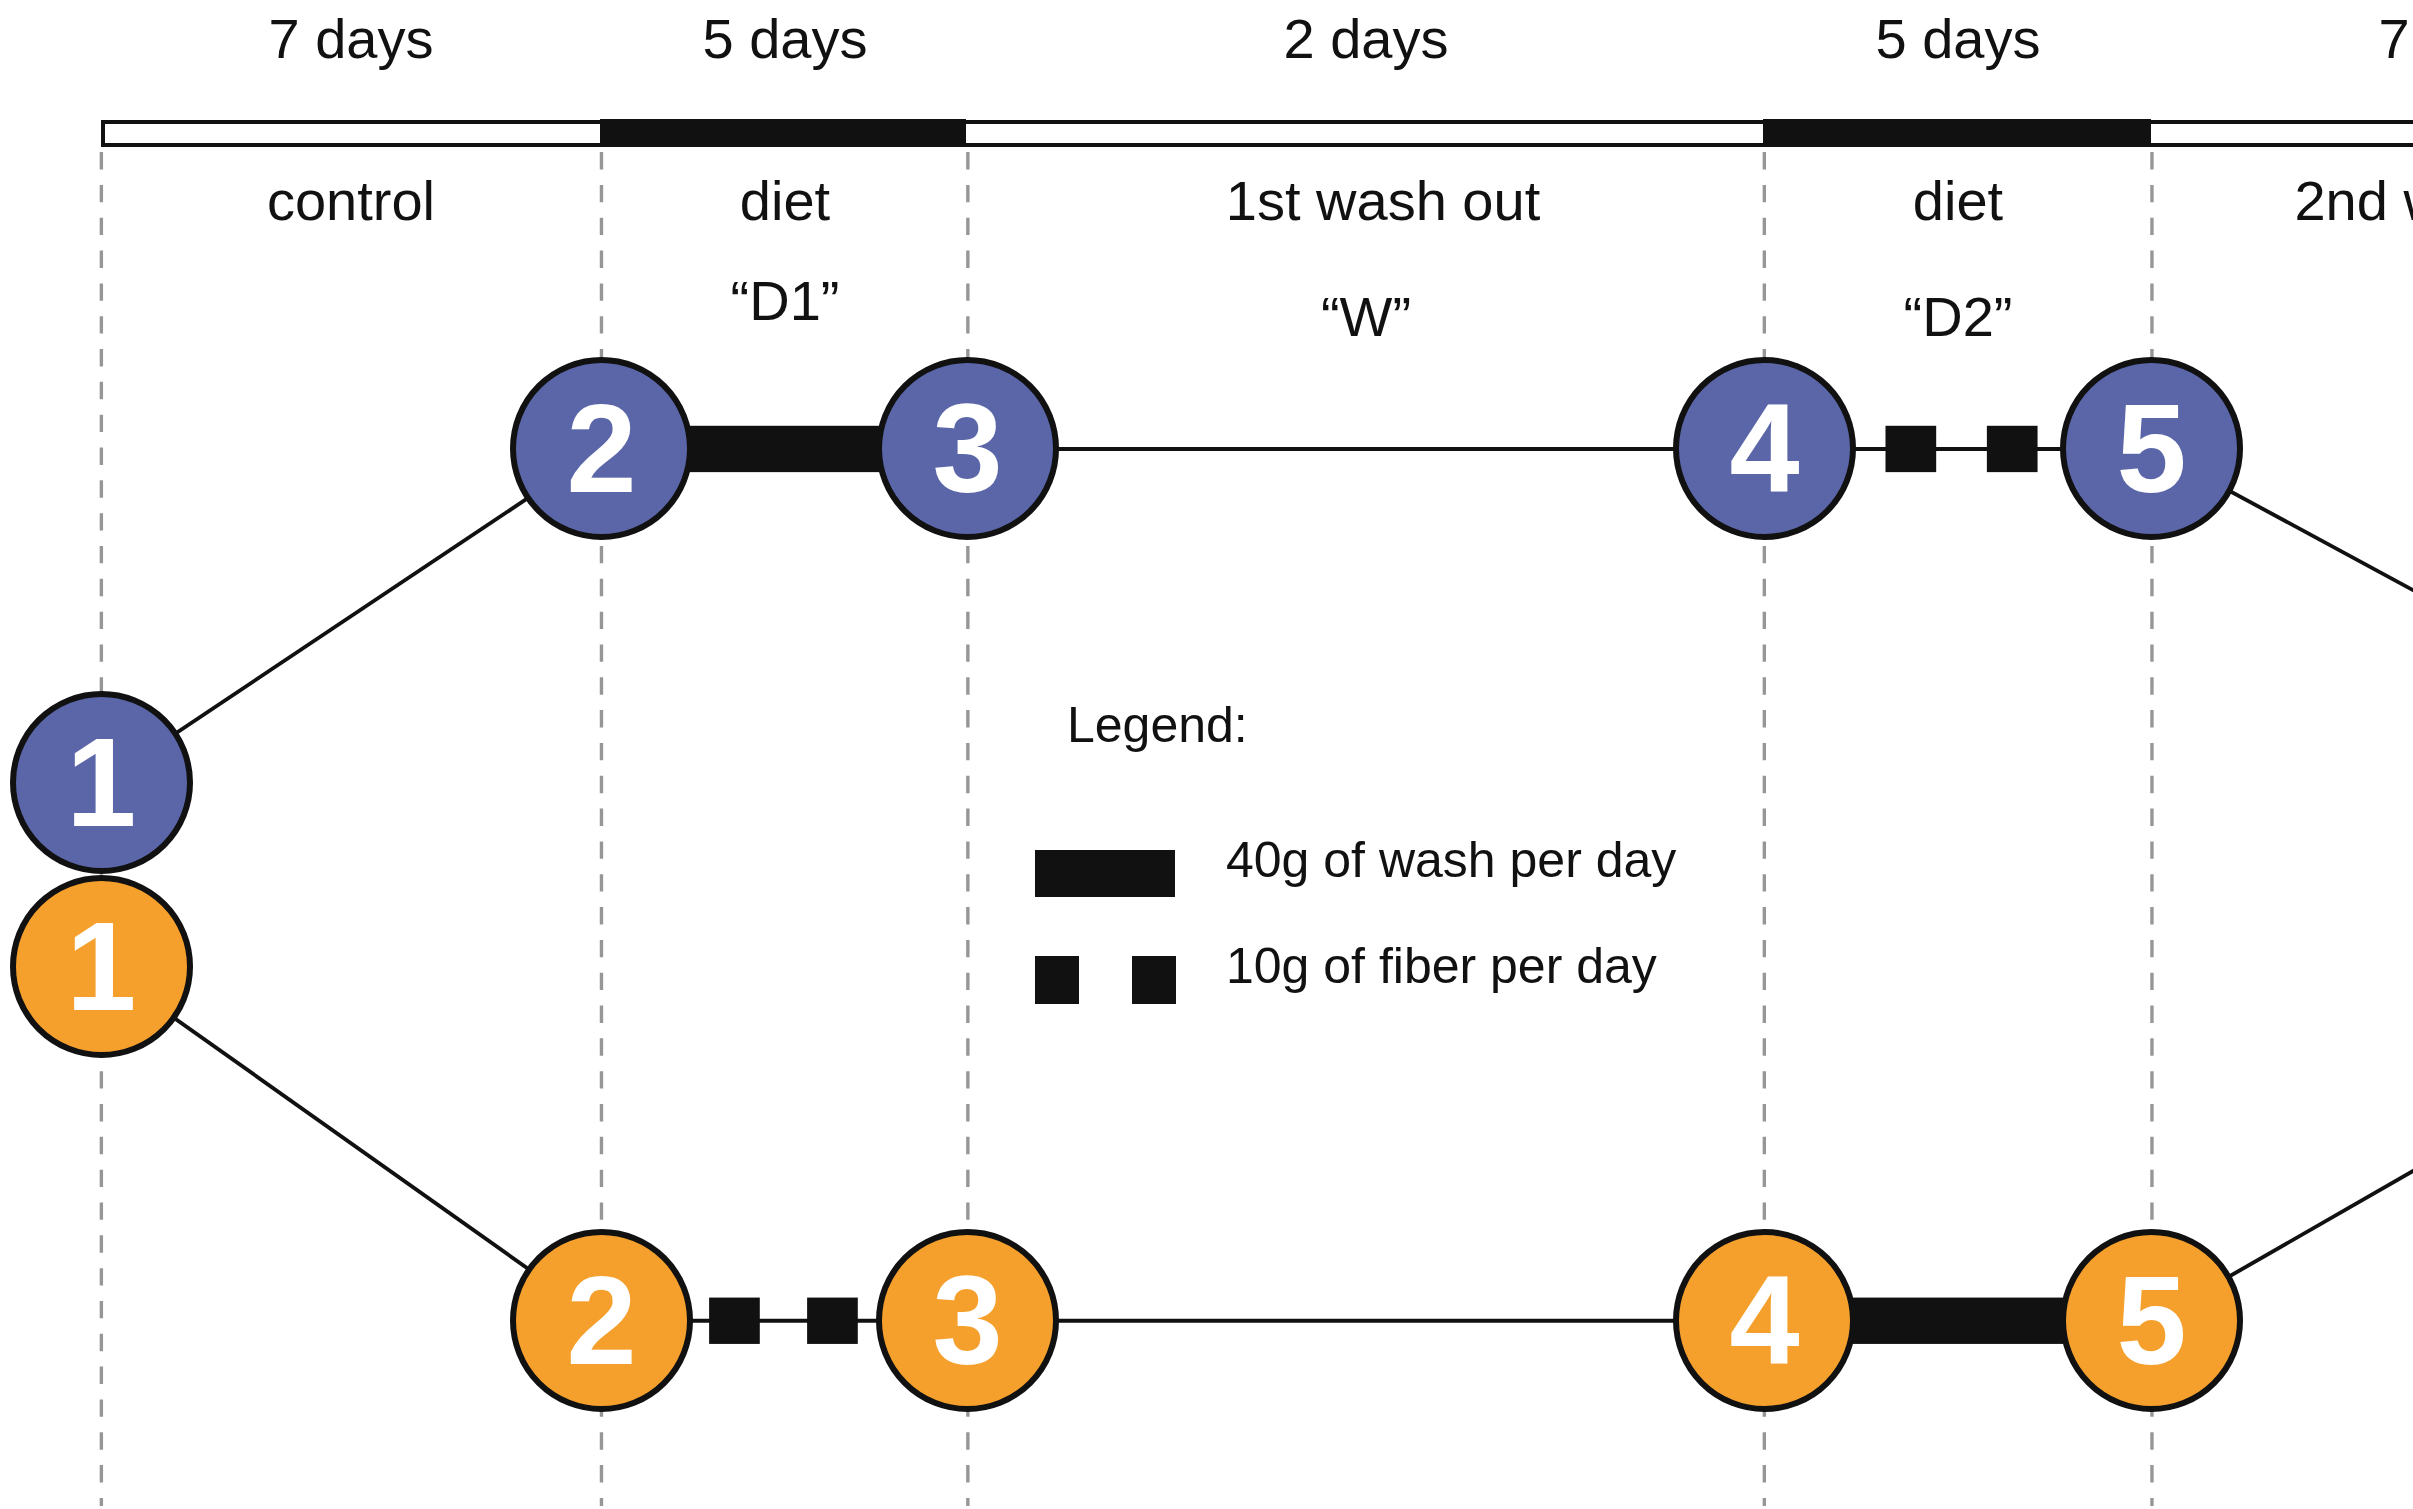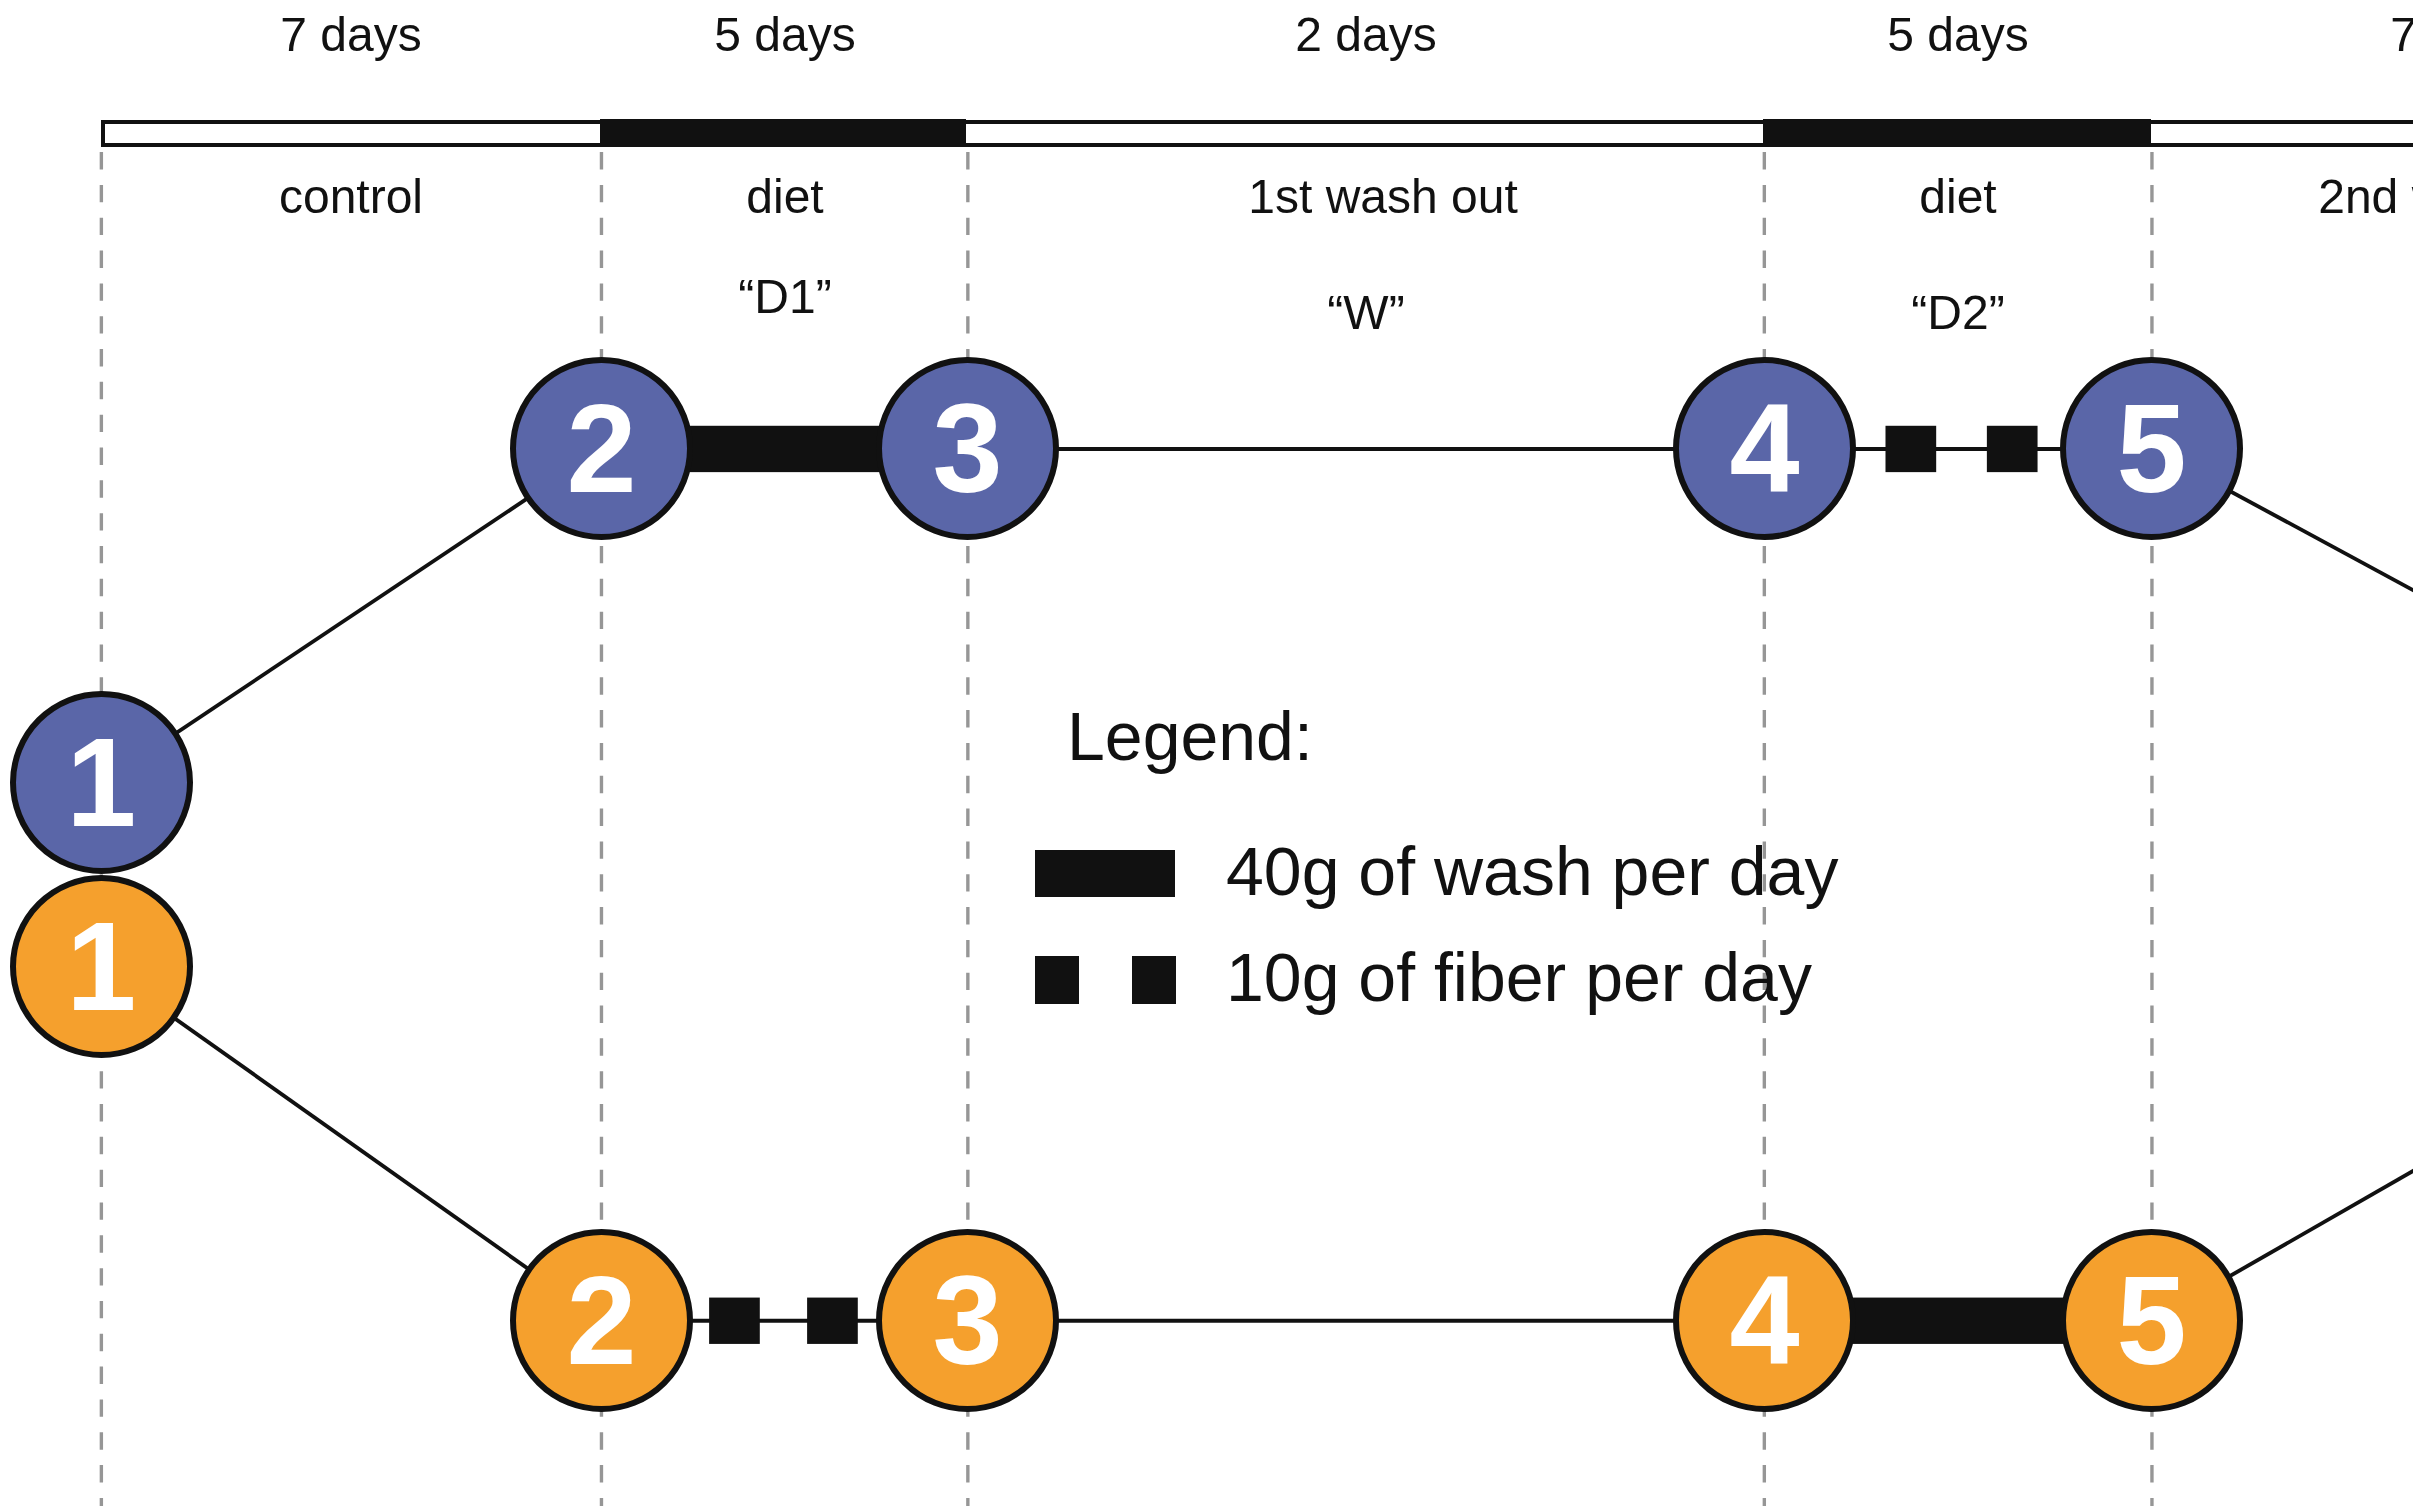--- a/index.html
+++ b/index.html
@@ -9,26 +9,26 @@
     width:2877px;height:1510px;
     background:#fff;
     font-family:"Liberation Sans",sans-serif;
     color:#111;
     overflow:hidden;
   }
   .layer{position:absolute;left:0;top:0;width:2877px;height:1510px;}
   .lbl{
     position:absolute;
     transform:translateX(-50%);
-    font-size:48px;line-height:1.15;
+    font-size:56px;line-height:1.15;
     white-space:nowrap;color:#111;
   }
   .lbl-left{
     position:absolute;
-    font-size:68px;line-height:1.15;
+    font-size:50px;line-height:1.15;
     white-space:nowrap;color:#111;
   }
   .bar{
     position:absolute;left:101px;top:120px;
     width:2668px;height:27px;
     background:#fff;border:4.8px solid #111;
     box-sizing:border-box;
   }
   .bar-seg{
     position:absolute;top:-4.8px;height:27px;

